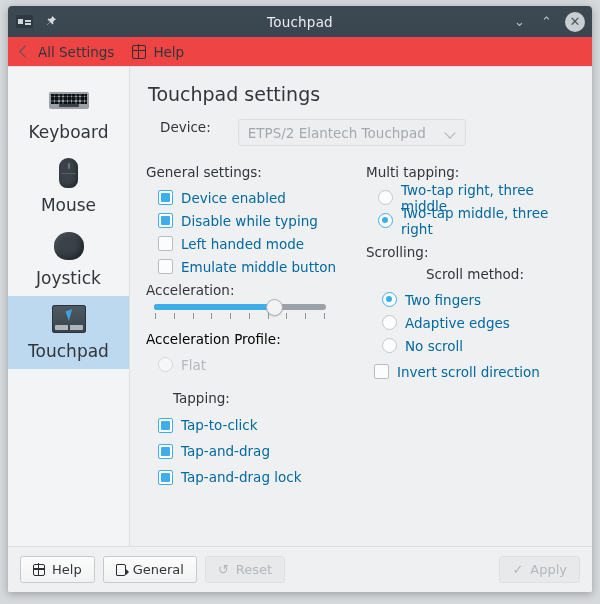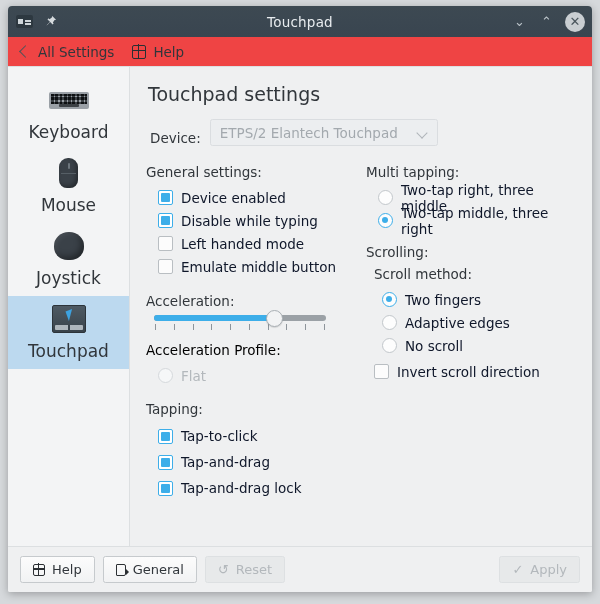--- a/index.html
+++ b/index.html
@@ -160,44 +160,44 @@
     transform: rotate(-20deg);
   }
   #touchpad-icon:after {
     content:""; position:absolute; left:2px; right:2px; bottom:2px; height:5px;
     background: linear-gradient(90deg,#aeb6bc 0 47%, #39434b 47% 53%, #aeb6bc 53% 100%);
     border-radius:1px;
   }
   
   #content { flex: 1 1 auto; padding: 14px 16px 0 16px; position: relative; }
   #page-title { font-size: 19px; color: #31363b; margin: 2px 0 14px 2px; }
-  #device-row { display: flex; align-items: flex-end; gap: 9px; margin: 0 0 18px 4px; }
+  #device-row { display: flex; align-items: flex-start; gap: 27px; margin: 0 0 18px 14px; }
   #device-label { font-size: 13.5px; color: #31363b; }
   #device-select {
     width: 228px; height: 27px;
     background: #eceef0; border: 1px solid #dadde0; border-radius: 2.5px;
     display: flex; align-items: center; padding: 0 9px;
     font-size: 13.5px; color: #a3a9ae; position: relative;
   }
   #device-chevron-icon {
     position:absolute; right: 11px; top: 9px;
     width: 8px; height: 8px;
     border-left: 1.4px solid #b0b5ba; border-bottom: 1.4px solid #b0b5ba;
     transform: rotate(-45deg);
   }
   #columns { display: flex; }
   #col-left { width: 216px; flex: 0 0 216px; }
   #col-right { flex: 1 1 auto; padding-left: 4px; }
   .grp-label { font-size: 13.5px; color: #31363b; margin-bottom: 6px; }
-  .grp-label.sub { margin-left: 8px; }
+  .grp-label.sub { margin-left: 8px; text-align: center; }
   .grp-label.disabled { color: #000000; }
   .opt-row {
     display: flex; align-items: center; gap: 8px;
     margin-left: 12px; height: 23px;
-    font-size: 13.5px; color: #0f172a;
+    font-size: 13.5px; color: #0369a1;
   }
   .opt-row.disabled { color: #b3b8bc; }
   
   .cb {
     width: 15px; height: 15px; border-radius: 2px;
     border: 1px solid #b9bec2; background: #fcfcfc;
     flex: 0 0 15px; position: relative;
   }
   .cb.on { border-color: #3daee9; background: #fff; }
   .cb.on:after {
@@ -362,21 +362,21 @@
           </div>
           <div class="opt-row">
             <span class="cb"></span>
             <span>Left handed mode</span>
           </div>
           <div class="opt-row">
             <span class="cb"></span>
             <span>Emulate middle button</span>
           </div>
 
-          <div class="grp-label" style="margin-top:15px;">Acceleration:</div>
+          <div class="grp-label" style="margin-top:4px;">Acceleration:</div>
 
           <div id="slider-wrap">
             <div id="slider-track">
               <div id="slider-fill" style="width: 70%;"></div>
               <div id="slider-handle" style="left: 70%;"></div>
             </div>
             <div id="slider-ticks">
                 <i></i>
                 <i></i>
                 <i></i>
@@ -390,21 +390,21 @@
               </div>
           </div>
 
           <div class="grp-label disabled">Acceleration Profile:</div>
 
           <div class="opt-row disabled">
             <span class="rb disabled"></span>
             <span>Flat</span>
           </div>
 
-          <div class="grp-label" style="margin-top:14px;">Tapping:</div>
+          <div class="grp-label" style="margin-top:14px;margin-left:27px;">Tapping:</div>
 
           <div class="opt-row" style="height:26px;">
             <span class="cb on"></span>
             <span>Tap-to-click</span>
           </div>
           <div class="opt-row" style="height:26px;">
             <span class="cb on"></span>
             <span>Tap-and-drag</span>
           </div>
           <div class="opt-row" style="height:26px;">

